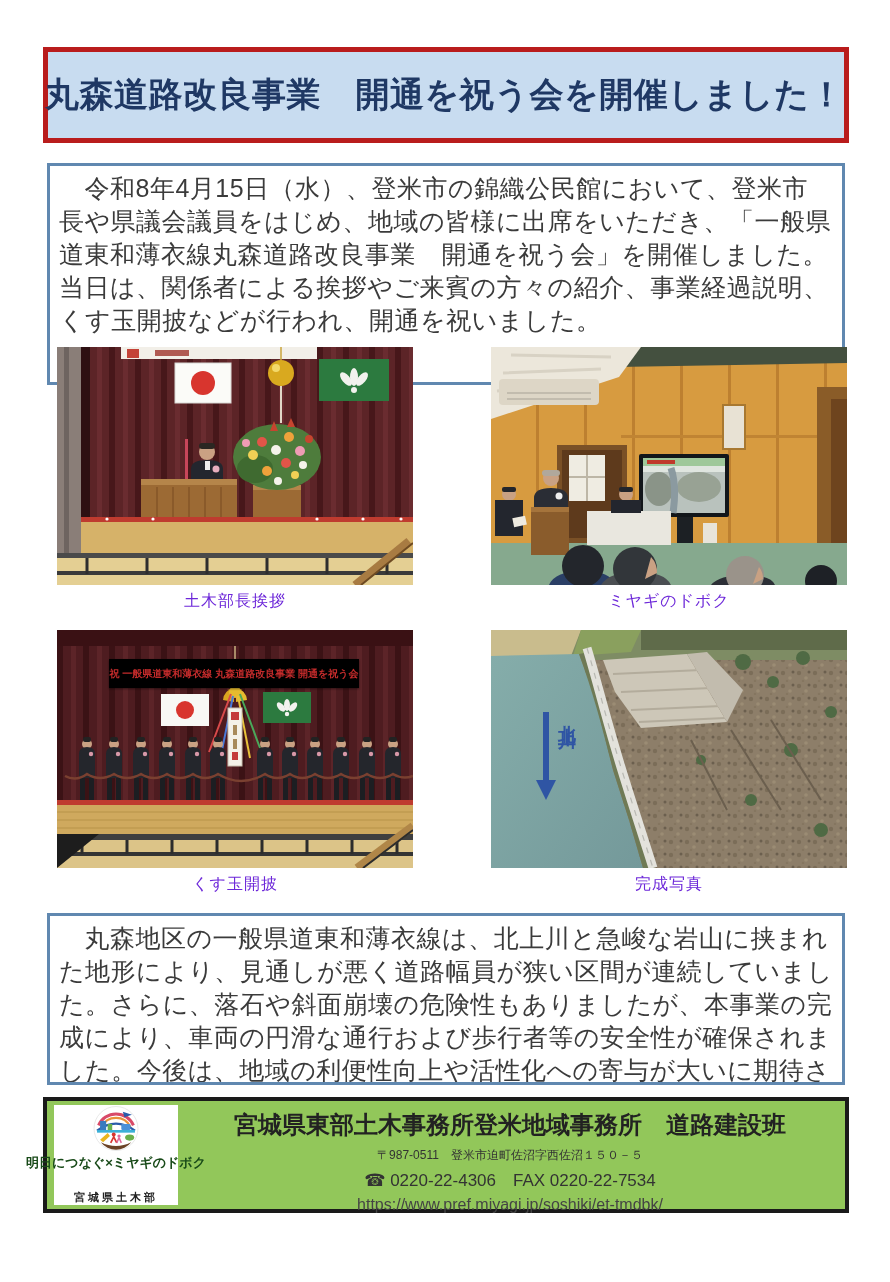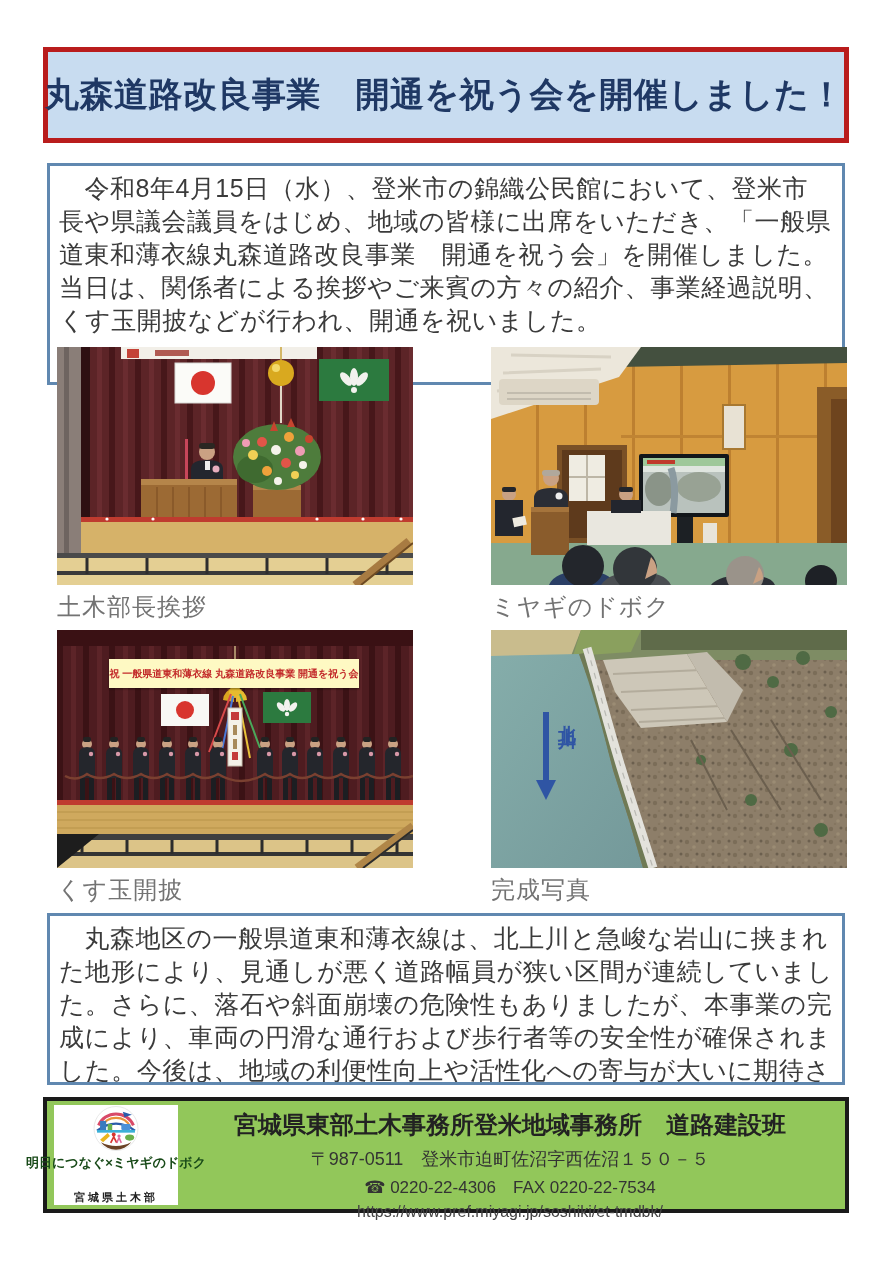--- a/index.html
+++ b/index.html
@@ -24,30 +24,30 @@
   }
   #intro-box{top:163px;height:222px;}
   #summary-box{top:913px;height:172px;}
   .photo{position:absolute;width:356px;height:238px;overflow:hidden;}
   .photo svg{display:block;width:356px;height:238px;}
   #photo-1{left:57px;top:347px;}
   #photo-2{left:491px;top:347px;}
   #photo-3{left:57px;top:630px;}
   #photo-4{left:491px;top:630px;}
   .caption{
-    position:absolute;width:356px;
-    font-size:24px;color:#737373;letter-spacing:1px;
+    position:absolute;width:356px;text-align:center;
+    font-size:16px;color:#6d28d9;letter-spacing:1px;
   }
   #cap-1{left:57px;top:591px;}
   #cap-2{left:491px;top:591px;}
   #cap-3{left:57px;top:874px;}
   #cap-4{left:491px;top:874px;}
   .stage-banner{
     position:absolute;left:52px;top:29px;width:250px;height:29px;
-    background:#fef9c3;box-shadow:0 1px 2px rgba(0,0,0,.45);
+    background:#000000;box-shadow:0 1px 2px rgba(0,0,0,.45);
     display:flex;align-items:center;justify-content:center;
     font-size:10px;font-weight:bold;color:#c32b2b;white-space:nowrap;
   }
   .river-label{
     position:absolute;left:64px;top:80px;
     writing-mode:vertical-rl;text-orientation:upright;
     font-size:18px;font-weight:bold;color:#2f55a4;letter-spacing:3px;
   }
   .footer{
     position:absolute;left:43px;top:1097px;width:806px;height:116px;
@@ -56,21 +56,21 @@
   .logo-box{
     position:absolute;left:7px;top:4px;width:124px;height:100px;background:#ffffff;
     display:flex;flex-direction:column;align-items:center;justify-content:center;
   }
   .logo-tagline{font-size:13px;font-weight:bold;color:#184a18;margin-top:2px;white-space:nowrap;}
   .logo-org{font-size:11px;font-weight:bold;color:#222;letter-spacing:3px;margin-top:18px;white-space:nowrap;}
   .footer-text{
     position:absolute;left:140px;right:12px;top:5px;text-align:center;color:#222;
   }
   .footer-office{font-size:24px;font-weight:bold;margin:3px 0 6px 0;}
-  .footer-address{font-size:18px;margin-bottom:5px;color:#333;}
+  .footer-address{font-size:12px;margin-bottom:5px;color:#333;}
   .footer-phone{font-size:17px;margin-bottom:4px;color:#333;}
   .footer-url{font-size:16px;color:#444;}
 </style>
 </head>
 <body>
 
 <div class="title-banner">
   <div class="t">丸森道路改良事業　開通を祝う会を開催しました！</div>
 </div>
 

